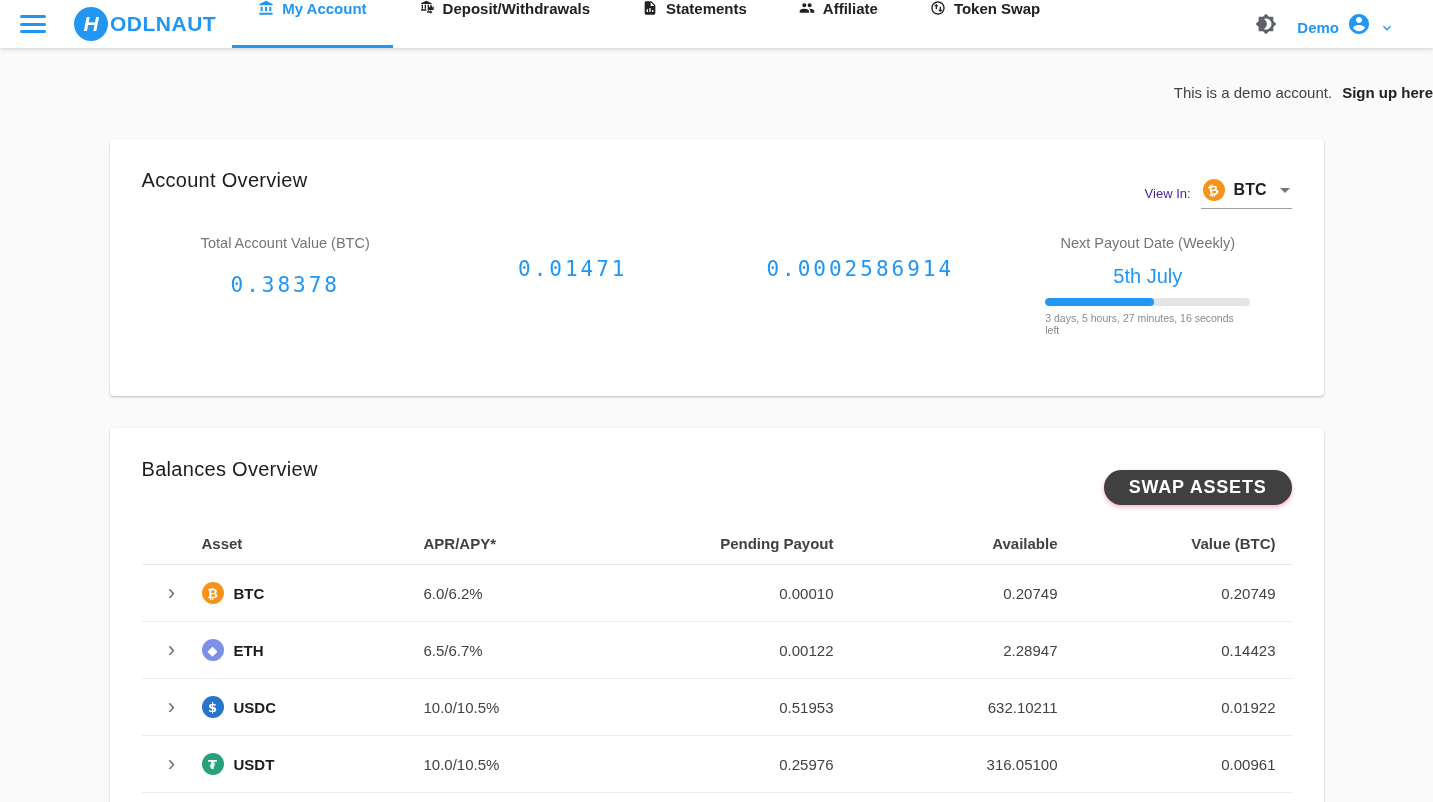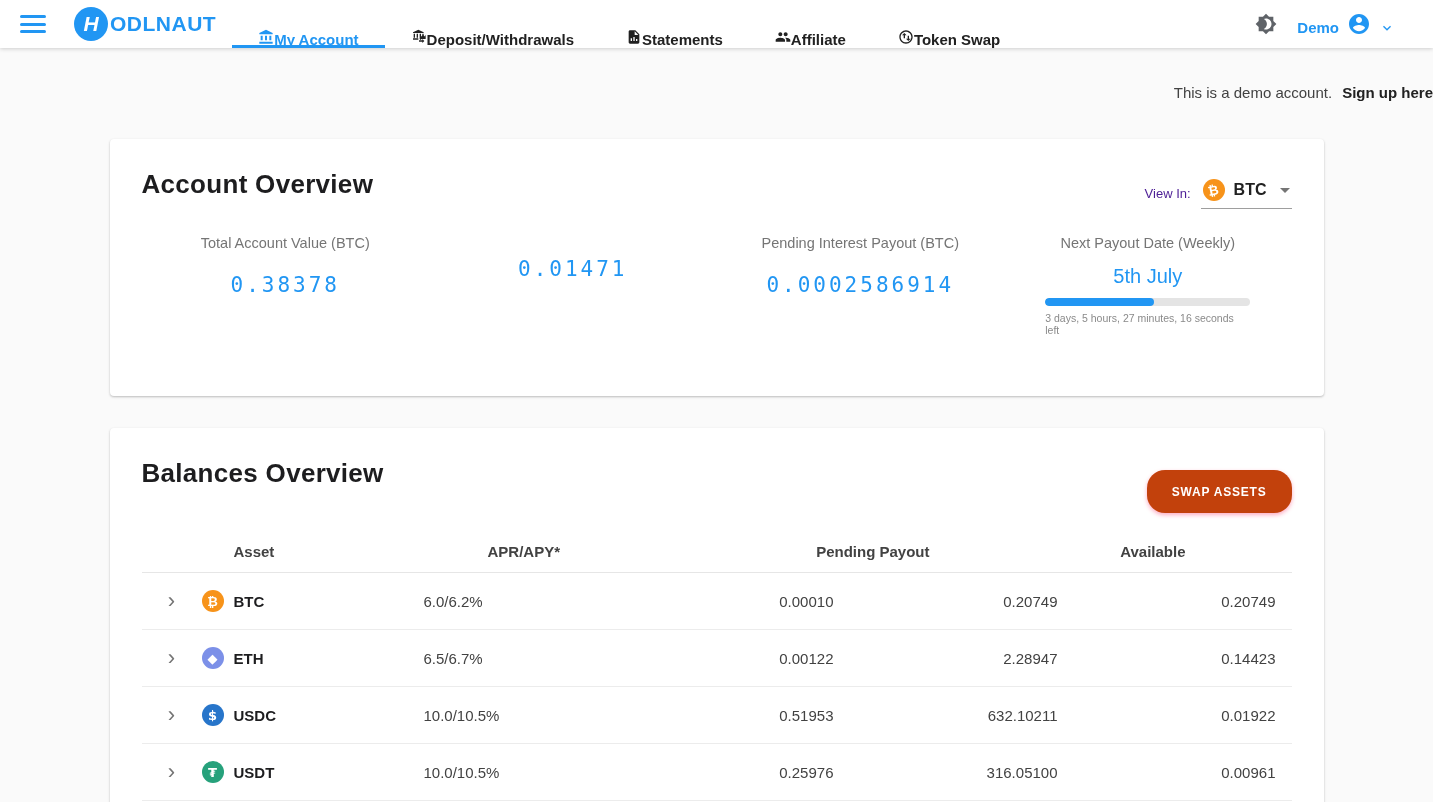--- a/index.html
+++ b/index.html
@@ -11,21 +11,21 @@
     box-shadow:0 1px 4px rgba(0,0,0,.18); position:relative; z-index:5; }
   .hamburger { width:26px; height:18px; margin-left:20px; cursor:pointer;
     display:flex; flex-direction:column; justify-content:space-between; }
   .hamburger span { height:3px; background:#2196f3; border-radius:2px; }
   .brand { display:flex; align-items:center; margin-left:28px; cursor:pointer; }
   .brand-mark { width:34px; height:34px; border-radius:50%; background:#2196f3;
     color:#fff; font-weight:bold; font-size:21px; display:flex; align-items:center;
     justify-content:center; font-style:italic; }
   .brand-name { color:#2196f3; font-weight:bold; font-size:21px; letter-spacing:.5px; margin-left:2px; }
   .tabs { display:flex; height:48px; margin-left:16px; }
-  .tab { display:flex; align-items:flex-end; gap:0; padding:0 26px; height:48px;
+  .tab { display:flex; align-items:flex-start; gap:8px; padding:0 26px; height:48px;
     font-size:15px; font-weight:600; color:#212121; cursor:pointer; position:relative; }
   .tab svg { width:16px; height:16px; fill:#212121; }
   .tab.active { color:#2196f3; }
   .tab.active svg { fill:#2196f3; }
   .tab.active::after { content:""; position:absolute; left:0; right:0; bottom:0;
     height:3px; background:#2196f3; }
   .nav-right { margin-left:auto; display:flex; align-items:center; gap:20px; padding-right:38px; }
   .mode-btn { width:22px; height:22px; cursor:pointer; }
   .mode-btn svg { width:22px; height:22px; fill:#5f6368; }
   .user-menu { display:flex; align-items:flex-end; gap:8px; cursor:pointer; }
@@ -37,21 +37,21 @@
   .notice { text-align:right; padding-top:36px; font-size:15px; color:#424242; }
   .notice .signup { font-weight:bold; color:#212121; margin-left:10px; cursor:pointer; }
 
   
   .card { width:1214px; margin:0 auto; background:#fff; border-radius:4px;
     box-shadow:0 1px 3px rgba(0,0,0,.12), 0 1px 2px rgba(0,0,0,.14); }
   .card1 { margin-top:38px; padding:30px 32px 44px 32px; }
   .card2 { margin-top:32px; padding:30px 32px 0 32px; height:450px; overflow:hidden; }
 
   .card-head { display:flex; align-items:flex-start; justify-content:space-between; }
-  h1.card-title { font-size:26px; font-weight:700; color:#1d1d1f; letter-spacing:.3px; }
+  h1.card-title { font-size:20px; font-weight:400; color:#1d1d1f; letter-spacing:.3px; }
 
   .view-in { display:flex; align-items:center; gap:10px; margin-top:8px; }
   .view-in-label { color:#4c1d95; font-size:13px; }
   .coin-select { display:flex; align-items:center; gap:9px; padding:2px 2px 7px 2px;
     border-bottom:1px solid #9e9e9e; cursor:pointer; }
   .coin-select .sel-label { font-size:16px; font-weight:bold; color:#212121; }
   .dd-arrow { width:0; height:0; border-left:5px solid transparent; border-right:5px solid transparent;
     border-top:5px solid #757575; margin-left:4px; }
 
   .coin { border-radius:50%; color:#fff; display:inline-flex; align-items:center;
@@ -64,30 +64,30 @@
   .stat-label { font-size:14.5px; color:#757575; }
   .stat-value { margin-top:22px; font-family:"DejaVu Sans Mono", monospace;
     font-size:21px; color:#2196f3; letter-spacing:3px; }
   .stat-date { margin-top:14px; font-size:20px; color:#2196f3; }
   .progress-wrap { width:205px; margin:10px auto 16px auto; }
   .progress-track { height:8px; border-radius:4px; background:#e4e4e4; overflow:hidden; }
   .progress-fill { height:8px; border-radius:4px; background:#2196f3; }
   .countdown { margin-top:6px; font-size:10.5px; color:#8a8a8a; text-align:left; }
 
   
-  .swap-btn { background:#c2410c; color:#fff; border:none; border-radius:18px;
-    height:43px; padding:0 25px; font-size:12px; font-weight:bold; letter-spacing:.8px;
+  .swap-btn { background:#404040; color:#fff; border:none; border-radius:18px;
+    height:35px; padding:0 25px; font-size:18px; font-weight:bold; letter-spacing:.8px;
     cursor:pointer; margin-top:12px; box-shadow:0 2px 4px rgba(250,17,80,.35);
     font-family:"Liberation Sans", sans-serif; }
 
   .table { margin-top:18px; }
   .trow, .thead { display:grid; grid-template-columns:60px 222px 160px 250px 224px 218px;
     align-items:center; }
   .thead { height:42px; font-size:13.5px; font-weight:600; color:#3c4043;
-    border-bottom:1px solid #e6e6e6;gap:32px; }
+    border-bottom:1px solid #e6e6e6; }
   .trow { height:57px; border-bottom:1px solid #ececec; cursor:pointer; }
   .cell { font-size:15px; color:#424242; }
   .c-right { text-align:right; }
   .c-chev { text-align:center; }
   .chev { font-size:22px; color:#757575; line-height:1; display:inline-block; padding:0 8px; }
   .c-asset { display:flex; align-items:center; gap:10px; }
   .aname { font-weight:bold; color:#1d1d1f; font-size:15px; }
   .tilt { display:inline-block; transform:rotate(-12deg); }
 </style>
 </head>
@@ -181,21 +181,20 @@
 
   <div class="stats">
     <div class="stat">
       <div class="stat-label">Total Account Value (BTC)</div>
       <div class="stat-value">0.38378</div>
     </div>
     <div class="stat">
       <div class="stat-value">0.01471</div>
     </div>
     <div class="stat">
-      <div class="stat-label">Pending Interest Payout (BTC)</div>
       <div class="stat-value">0.0002586914</div>
     </div>
     <div class="stat">
       <div class="stat-label">Next Payout Date (Weekly)</div>
       <div class="stat-date">5th July</div>
       <div class="progress-wrap">
         <div class="progress-track">
           <div class="progress-fill" id="payout-progress-fill" style="width: 53%;"></div>
         </div>
         <div class="countdown">3 days, 5 hours, 27 minutes, 16 seconds left</div>

